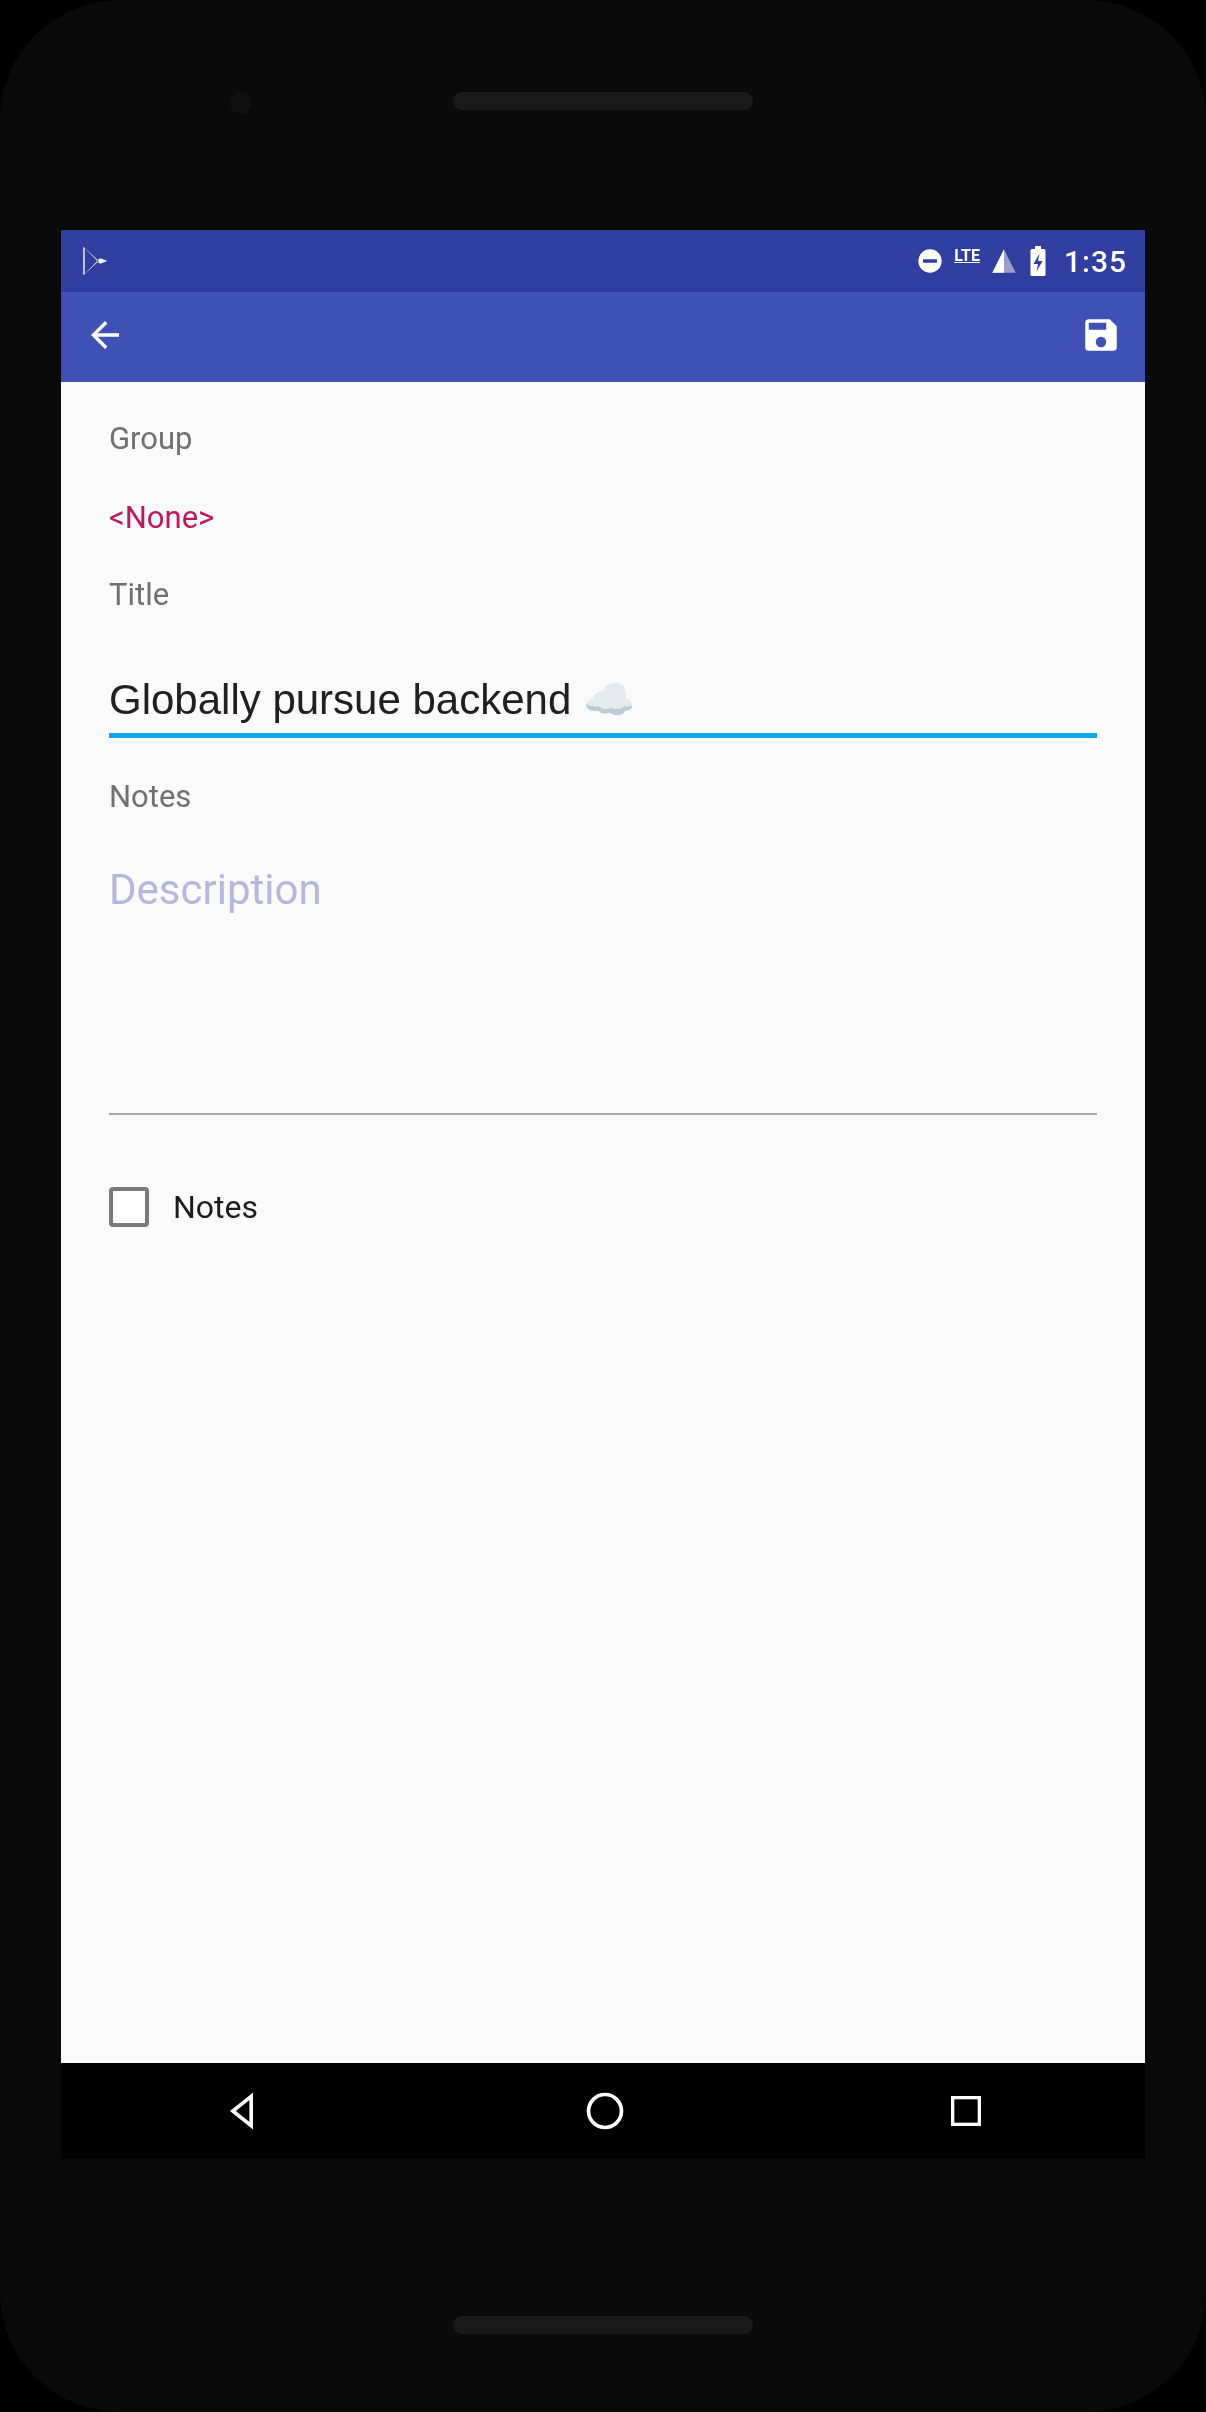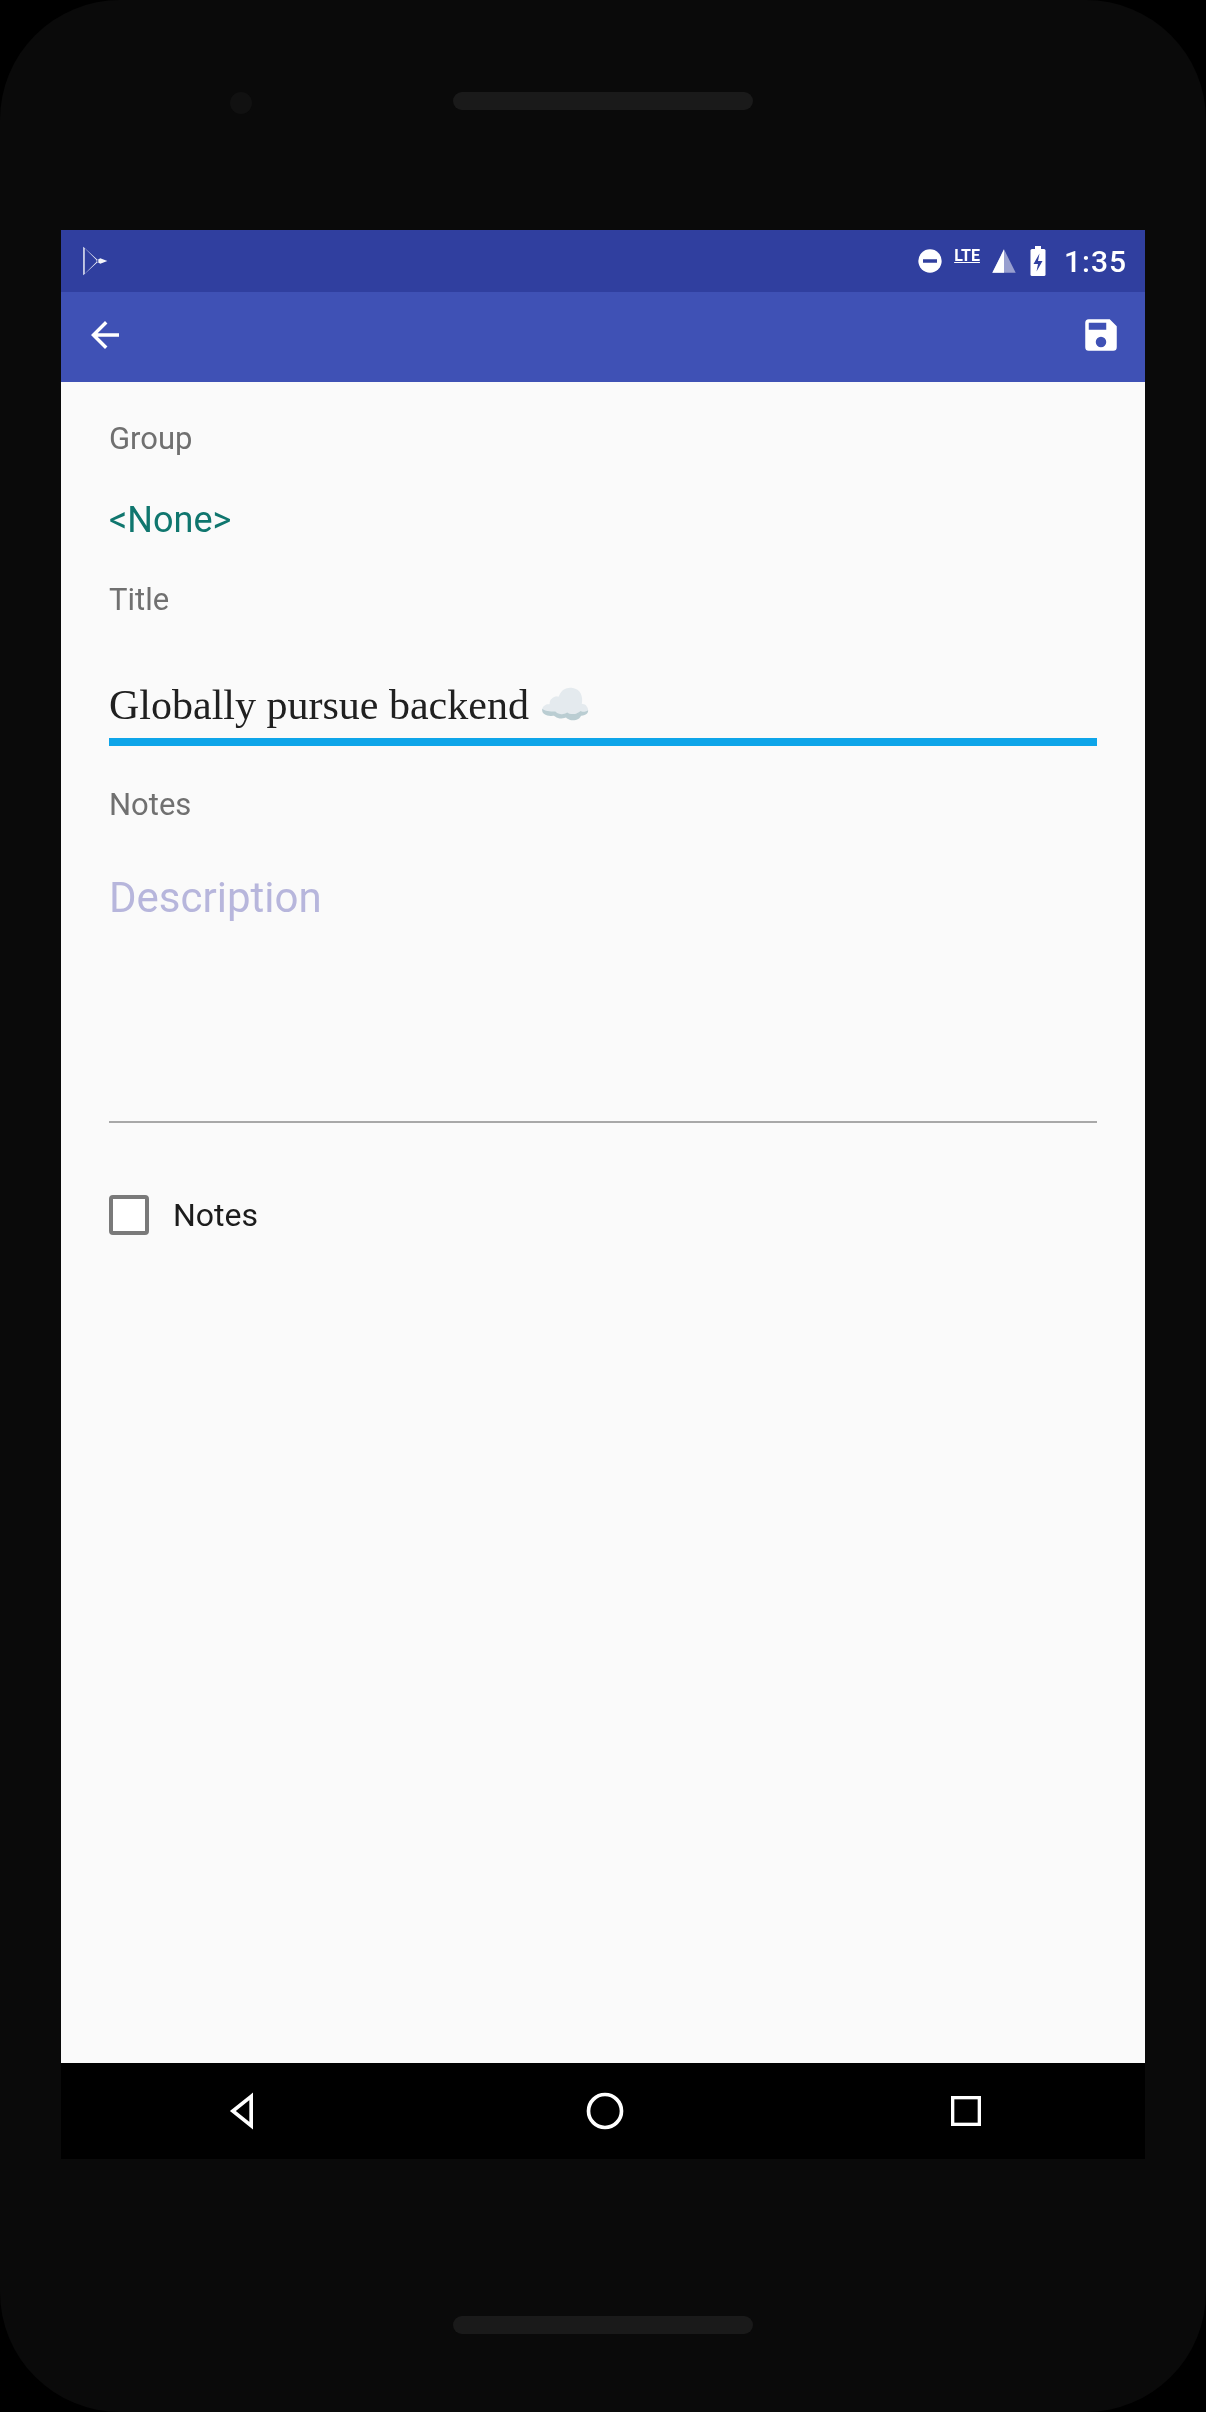--- a/index.html
+++ b/index.html
@@ -38,25 +38,25 @@
   .appbar {
     height: 90px; background: #3f51b5; display: flex; align-items: center;
     padding: 0 20px; color: #fff;
   }
   .appbar .back, .appbar .save { width: 48px; height: 48px; display: flex; align-items: center; justify-content: center; }
   .appbar .spacer2 { flex: 1; }
   
   .content { padding: 28px 48px 0 48px; background: #fafafa; }
   .field-label { color: #707070; font-size: 31px; margin-top: 40px; margin-bottom: 0; }
   .field-label:first-child { margin-top: 10px; }
-  .group-value { color: #0f766e; font-size: 36px; margin-top: 42px; }
+  .group-value { color: #be185d; font-size: 31px; margin-top: 42px; }
   .title-input-wrap { position: relative; margin-top: 62px; }
   .title-input {
-    width: 100%; border: none; border-bottom: 8px solid #0ea5e9; background: transparent;
-    font-size: 42px; color: #202020; padding: 0 0 10px 0; outline: none; font-family: Liberation Serif, serif;
+    width: 100%; border: none; border-bottom: 5px solid #0ea5e9; background: transparent;
+    font-size: 42px; color: #202020; padding: 0 0 10px 0; outline: none; font-family: Liberation Sans, sans-serif;
   }
   .notes-input {
     width: 100%; border: none; border-bottom: 2px solid #a8a8a8; background: transparent;
     font-size: 42px; color: #202020; padding: 0 0 14px 0; outline: none; font-family: inherit;
     margin-top: 50px; min-height: 250px; resize: none;
   }
   .notes-input::placeholder, .title-input::placeholder { color: #b7b6dc; }
   .done-row { display: flex; align-items: center; gap: 24px; margin-top: 68px; }
   .checkbox {
     width: 40px; height: 40px; border: 4px solid #7a7a7a; border-radius: 4px; background: #fff;

